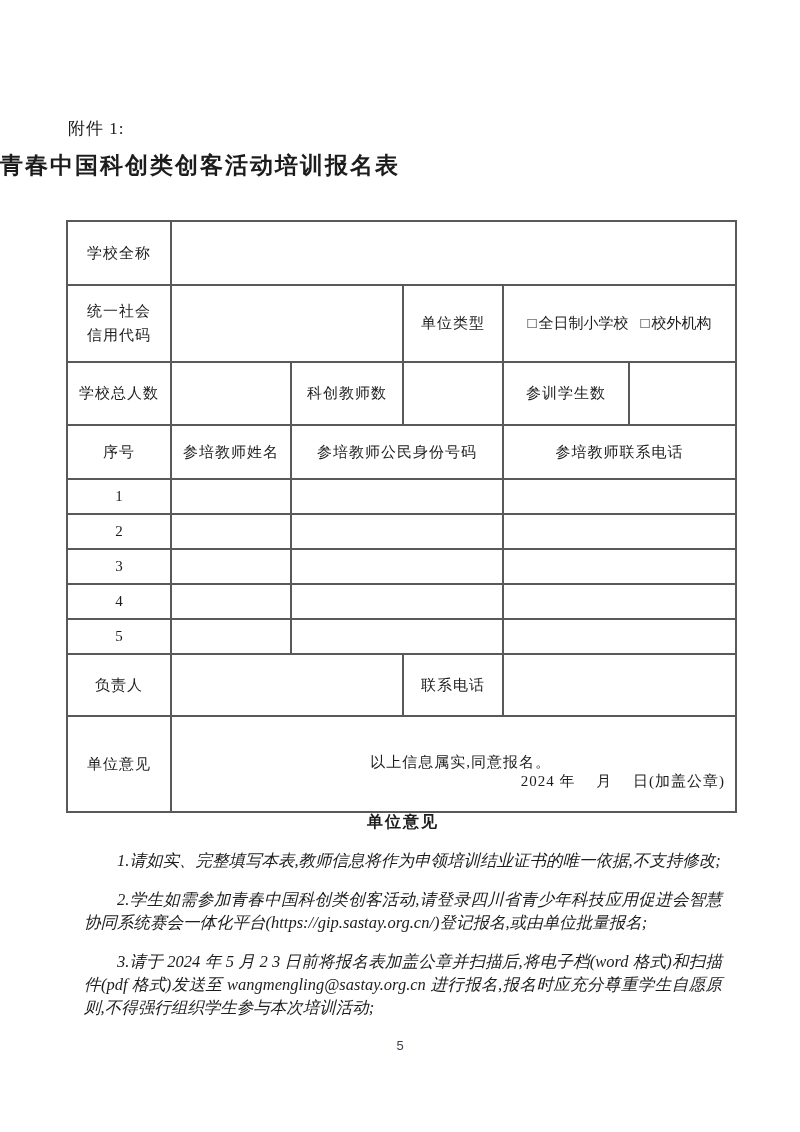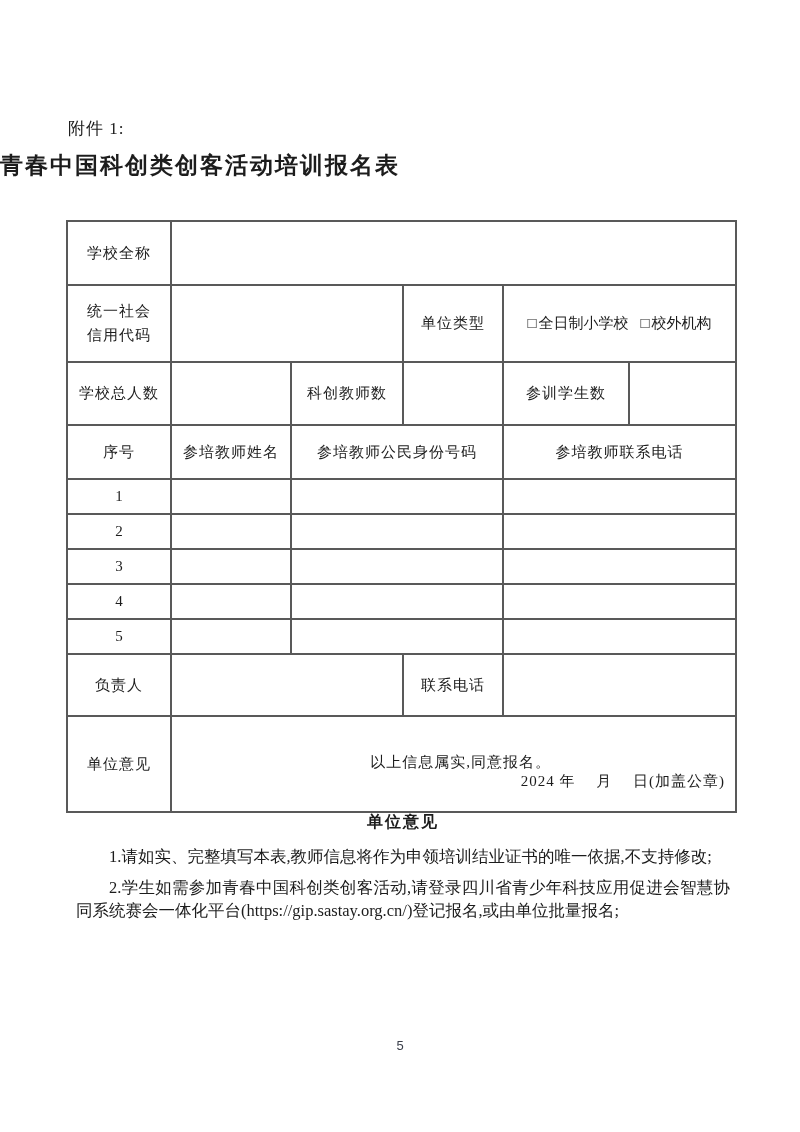--- a/index.html
+++ b/index.html
@@ -50,22 +50,23 @@
   }
   .instructions{
     position:absolute;left:68px;top:810px;width:670px;
     font-size:16.5px;line-height:23px;
   }
   .ins-heading{
     text-align:center;font-weight:bold;font-size:16px;
     letter-spacing:2px;margin-bottom:12px;
   }
   .instructions p{
-    margin:8px;text-indent:2em;
+    margin:16px;text-indent:2em;
     text-align:justify;
+    font-style:italic;
   }
   .page-number{
     position:absolute;left:0;top:1038px;width:100%;
     text-align:center;font-size:13px;color:#3a3f4a;
     font-family:"Liberation Sans","DejaVu Sans",sans-serif;
   }
 </style>
 </head>
 <body>
 
@@ -164,17 +165,18 @@
         <div class="opinion-date">2024 年　 月　 日(加盖公章)</div>
       </td>
     </tr>
   </tbody>
     </table>
 
   <div class="instructions">
     <div class="ins-heading">单位意见</div>
     <p>1.请如实、完整填写本表,教师信息将作为申领培训结业证书的唯一依据,不支持修改;</p>
     <p>2.学生如需参加青春中国科创类创客活动,请登录四川省青少年科技应用促进会智慧协同系统赛会一体化平台(https://gip.sastay.org.cn/)登记报名,或由单位批量报名;</p>
+    <p>3.请于 2024 年 5 月 2 3 日前将报名表加盖公章并扫描后,将电子档(word 格式)和扫描件(pdf 格式)发送至 wangmengling@sastay.org.cn 进行报名,报名时应充分尊重学生自愿原则,不得强行组织学生参与本次培训活动;</p>
   </div>
 
   <div class="page-number">5</div>
 
 </div>
 
 </body></html>

